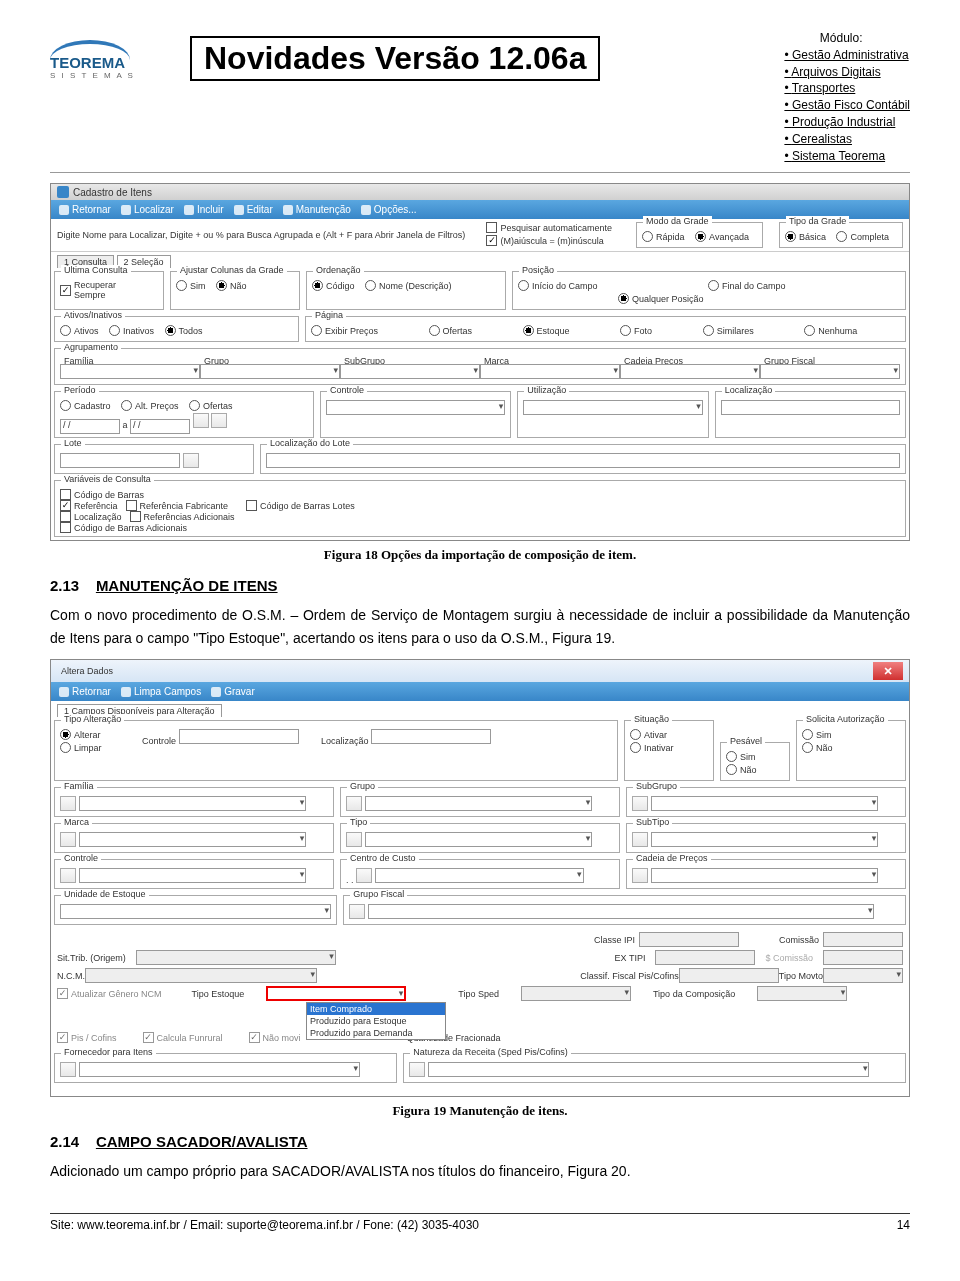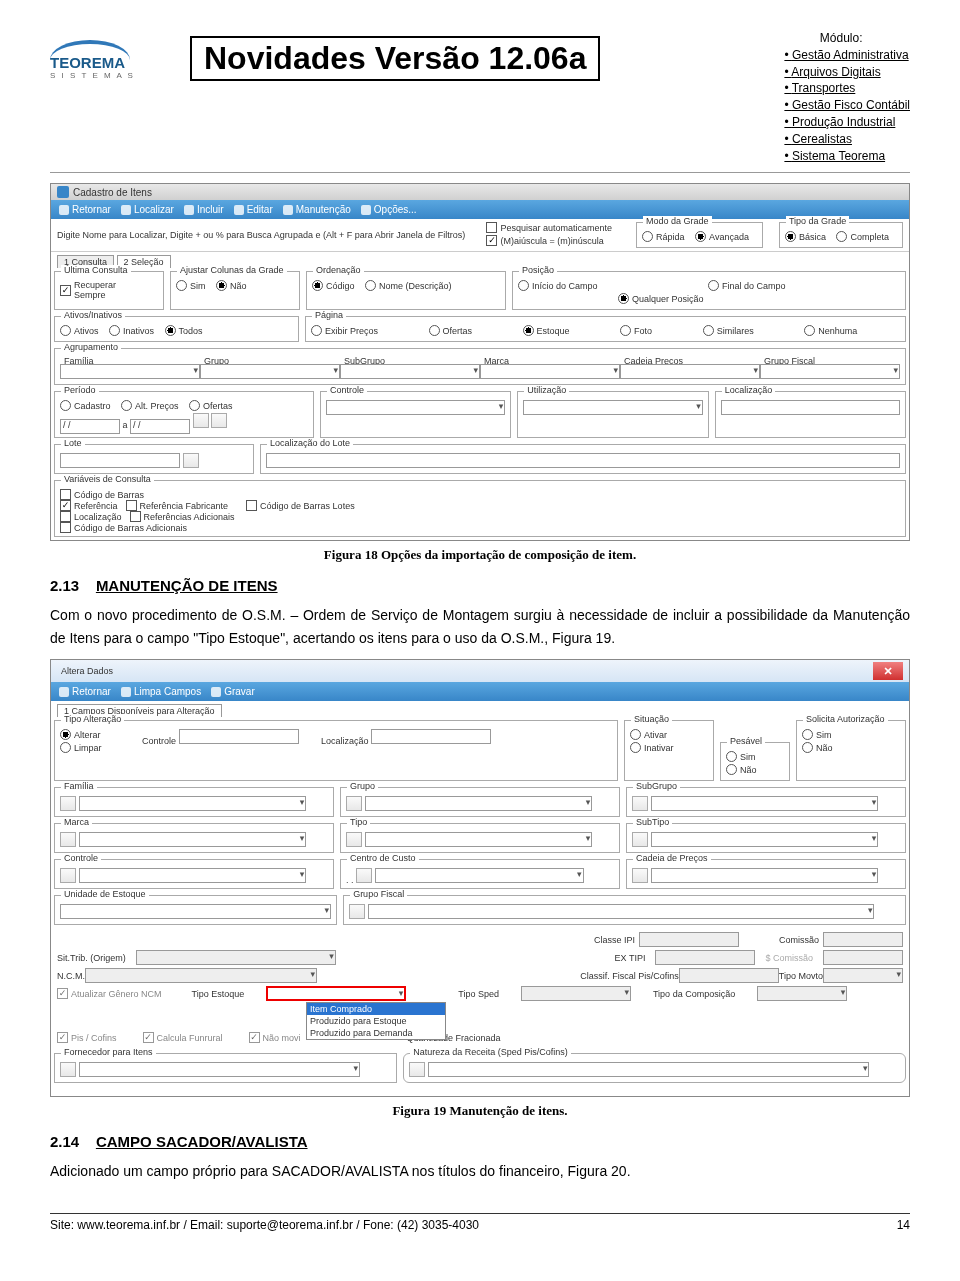--- a/index.html
+++ b/index.html
@@ -640,21 +640,21 @@
             <span>Calcula Funrural</span>
           </span>
         <span class="check sel" style="opacity:0.6">
             <span>Não movi</span>
           </span>
         <span style="margin-left:80px">Quantidade Fracionada</span>
       </div>
     </div>
     <div class="row">
       <div class="group" style="flex:0 0 40%;"><span class="group-label">Fornecedor para Itens</span><span class="iconbtn"></span> <span class="combo" style="width:85%"></span></div>
-      <div class="group" style="flex:1;border-radius:6px;"><span class="group-label">Natureza da Receita (Sped Pis/Cofins)</span><span class="iconbtn"></span> <span class="combo" style="width:90%"></span></div>
+      <div class="group" style="flex:1;"><span class="group-label">Natureza da Receita (Sped Pis/Cofins)</span><span class="iconbtn"></span> <span class="combo" style="width:90%"></span></div>
     </div>
     <div style="height:10px"></div>
   </div>
 
   <div class="caption">Figura 19 Manutenção de itens.</div>
 
   <h2 class="section">
     <span class="secnum">2.14</span>
     &nbsp;&nbsp;
     <span class="secttl">CAMPO SACADOR/AVALISTA</span>

